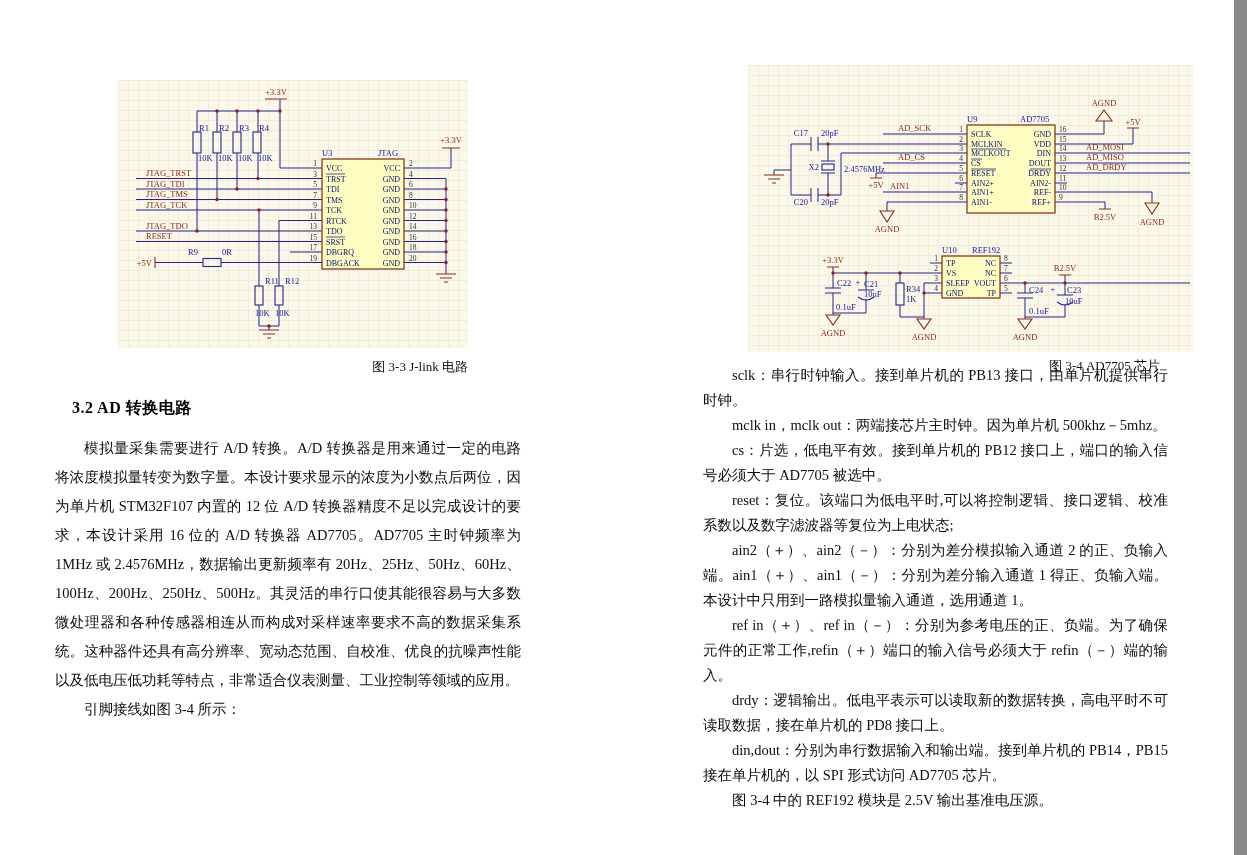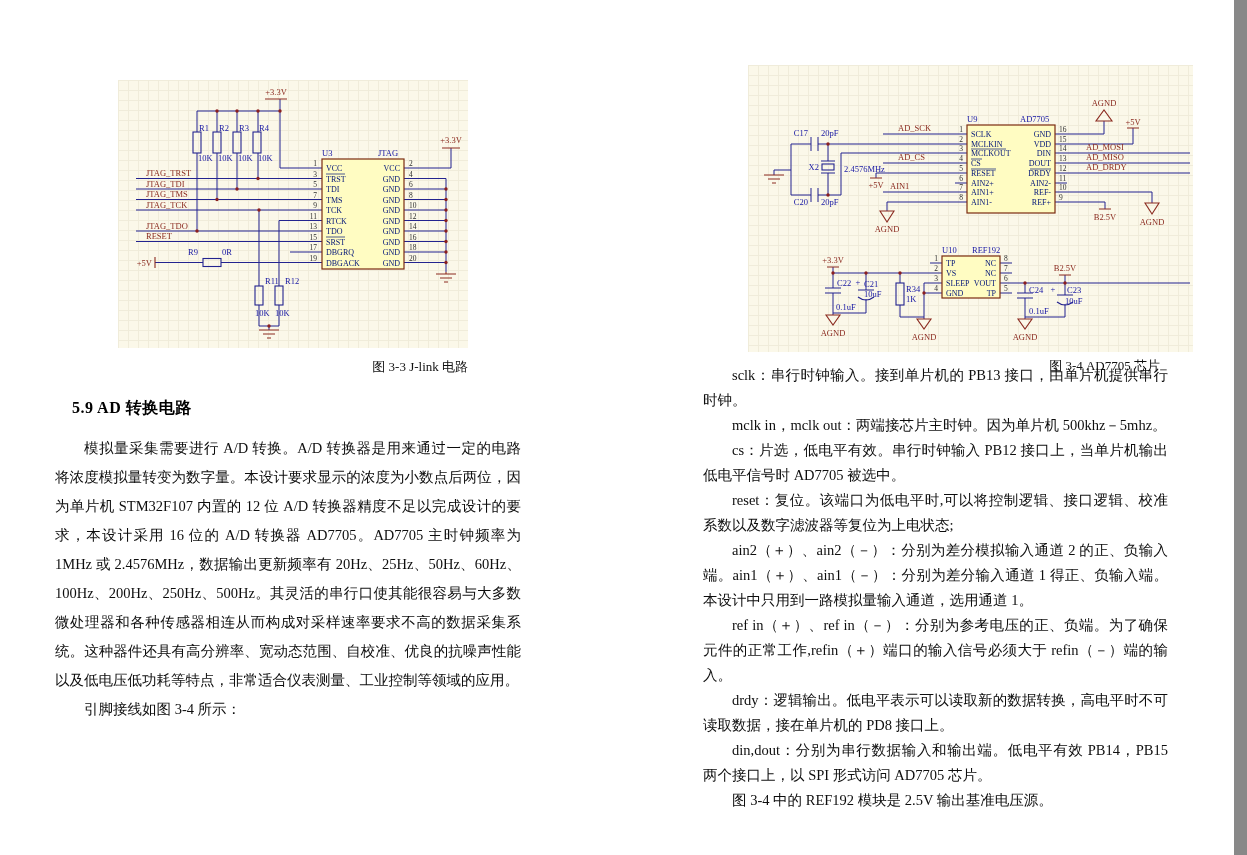--- a/index.html
+++ b/index.html
@@ -308,32 +308,32 @@
       <text class="num" x="256" y="196">8</text>
       <text class="num" x="256" y="206">7</text>
       <text class="num" x="256" y="216">6</text>
       <text class="num" x="256" y="226">5</text>
     </svg>
   </div>
 
   <div class="caption" style="left:118px;top:358px;width:350px">图 3-3 J-link 电路</div>
   <div class="caption" style="left:748px;top:357px;width:412px">图 3-4 AD7705 芯片</div>
 
-  <div class="heading" style="left:72px;top:398px">5.9 AD 转换电路</div>
+  <div class="heading" style="left:72px;top:398px">3.2 AD 转换电路</div>
 
   <div class="bodytext left-body" style="left:55px;top:434px;width:466px">
     <p>模拟量采集需要进行 A/D 转换。A/D 转换器是用来通过一定的电路将浓度模拟量转变为数字量。本设计要求显示的浓度为小数点后两位，因为单片机 STM32F107 内置的 12 位 A/D 转换器精度不足以完成设计的要求，本设计采用 16 位的 A/D 转换器 AD7705。AD7705 主时钟频率为 1MHz 或 2.4576MHz，数据输出更新频率有 20Hz、25Hz、50Hz、60Hz、100Hz、200Hz、250Hz、500Hz。其灵活的串行口使其能很容易与大多数微处理器和各种传感器相连从而构成对采样速率要求不高的数据采集系统。这种器件还具有高分辨率、宽动态范围、自校准、优良的抗噪声性能以及低电压低功耗等特点，非常适合仪表测量、工业控制等领域的应用。</p>
     <p>引脚接线如图 3-4 所示：</p>
   </div>
 
   <div class="bodytext right-body" style="left:703px;top:363px;width:465px">
     <p>sclk：串行时钟输入。接到单片机的 PB13 接口，由单片机提供串行时钟。</p>
     <p>mclk in，mclk out：两端接芯片主时钟。因为单片机 500khz－5mhz。</p>
-    <p>cs：片选，低电平有效。串行时钟输入 PB12 接口上，当单片机输出低电平信号时 AD7705 被选中。</p>
+    <p>cs：片选，低电平有效。接到单片机的 PB12 接口上，端口的输入信号必须大于 AD7705 被选中。</p>
     <p>reset：复位。该端口为低电平时,可以将控制逻辑、接口逻辑、校准系数以及数字滤波器等复位为上电状态;</p>
     <p>ain2（＋）、ain2（－）：分别为差分模拟输入通道 2 的正、负输入端。ain1（＋）、ain1（－）：分别为差分输入通道 1 得正、负输入端。本设计中只用到一路模拟量输入通道，选用通道 1。</p>
     <p>ref in（＋）、ref in（－）：分别为参考电压的正、负端。为了确保元件的正常工作,refin（＋）端口的输入信号必须大于 refin（－）端的输入。</p>
     <p>drdy：逻辑输出。低电平表示可以读取新的数据转换，高电平时不可读取数据，接在单片机的 PD8 接口上。</p>
-    <p>din,dout：分别为串行数据输入和输出端。低电平有效 PB14，PB15 两个接口上，以 SPI 形式访问 AD7705 芯片。</p>
+    <p>din,dout：分别为串行数据输入和输出端。接到单片机的 PB14，PB15 接在单片机的，以 SPI 形式访问 AD7705 芯片。</p>
     <p>图 3-4 中的 REF192 模块是 2.5V 输出基准电压源。</p>
   </div>
 
 </div>
 
 </body></html>

